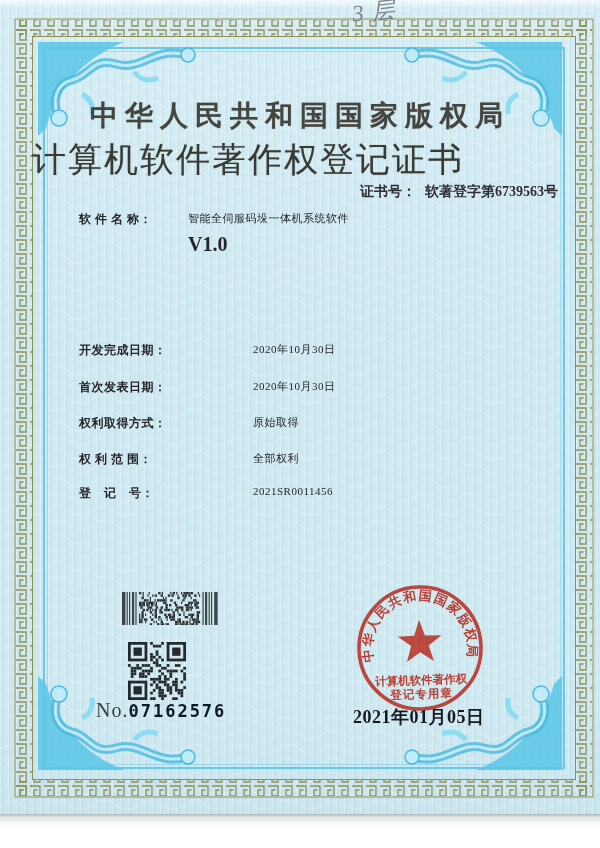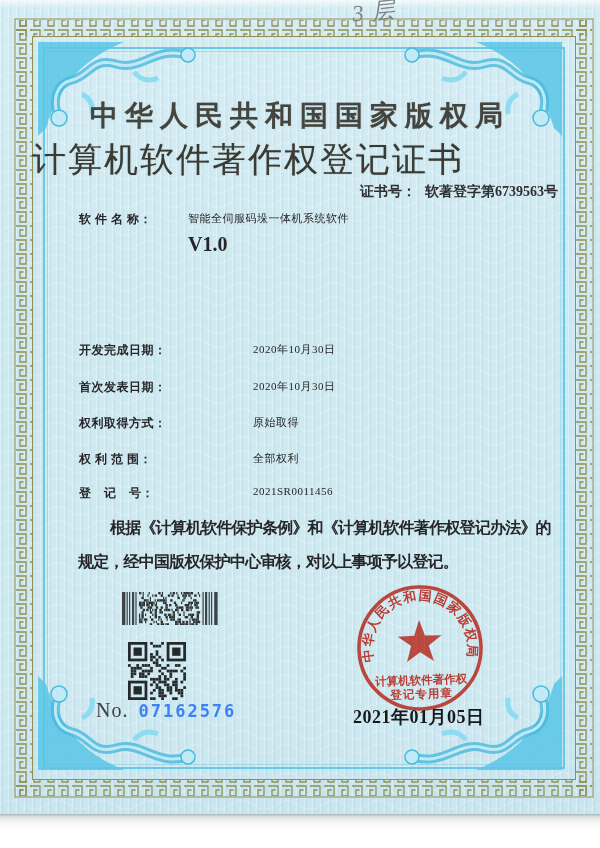--- a/index.html
+++ b/index.html
@@ -53,21 +53,21 @@
     position:absolute;left:78px;top:511px;width:474px;
     font-size:16px;font-weight:bold;color:#26262a;line-height:34px;
     text-indent:2em;letter-spacing:-.8px;
   }
   
   .barcode{position:absolute;left:122px;top:592px;width:96px;height:33px;}
   .qrcode{position:absolute;left:128px;top:642px;width:58px;height:58px;}
   
   .serial{position:absolute;left:96px;top:699px;}
   .serial .no{font-size:20px;color:#3d4044;letter-spacing:1px;}
-  .serial .num{font-family:"DejaVu Sans Mono",monospace;font-size:17px;color:#3b82f6;letter-spacing:2px;margin-left:10px;font-weight:bold;}
+  .serial .num{font-family:"DejaVu Sans Mono",monospace;font-size:17px;color:#0f172a;letter-spacing:2px;font-weight:bold;}
   
   .seal{position:absolute;left:352px;top:580px;width:136px;height:136px;
     mix-blend-mode:multiply;opacity:.93;transform:rotate(-2deg);}
   .seal-ring-text{font-size:13px;font-weight:bold;fill:#e03528;letter-spacing:1.5px;
     font-family:"Liberation Serif",serif;}
   .seal-line{font-size:11.5px;font-weight:bold;fill:#e03528;font-family:"Liberation Serif",serif;}
   .issue-date{
     position:absolute;left:353px;top:705px;font-size:18px;font-weight:bold;color:#17191d;letter-spacing:.5px;
   }
 </style>
@@ -162,21 +162,20 @@
   <div class="frow" style="top:451px">
     <span class="flabel">权 利 范 围：</span>
     <span class="fvalue shift">全部权利</span>
   </div>
 
   <div class="frow" style="top:485px">
     <span class="flabel">登　记　号：</span>
     <span class="fvalue shift">2021SR0011456</span>
   </div>
 
-  <div class="statement">根据《计算机软件保护条例》和《计算机软件著作权登记办法》的规定，经中国版权保护中心审核，对以上事项予以登记。</div>
 
   <svg id="bc" class="barcode" viewBox="0 0 96 33">
       <rect x="0" y="0" width="3.4" height="33" fill="#3c4547"></rect>
       <rect x="4.6" y="0" width="1.2" height="33" fill="#3c4547"></rect>
       <rect x="7" y="0" width="1.2" height="33" fill="#3c4547"></rect>
       <rect x="10" y="0" width="2.2" height="33" fill="#3c4547"></rect>
       <rect x="13.4" y="0" width="1.2" height="33" fill="#3c4547"></rect>
       <rect x="80.5" y="0" width="1.2" height="33" fill="#3c4547"></rect>
       <rect x="83" y="0" width="2.2" height="33" fill="#3c4547"></rect>
       <rect x="86.6" y="0" width="1.2" height="33" fill="#3c4547"></rect>

